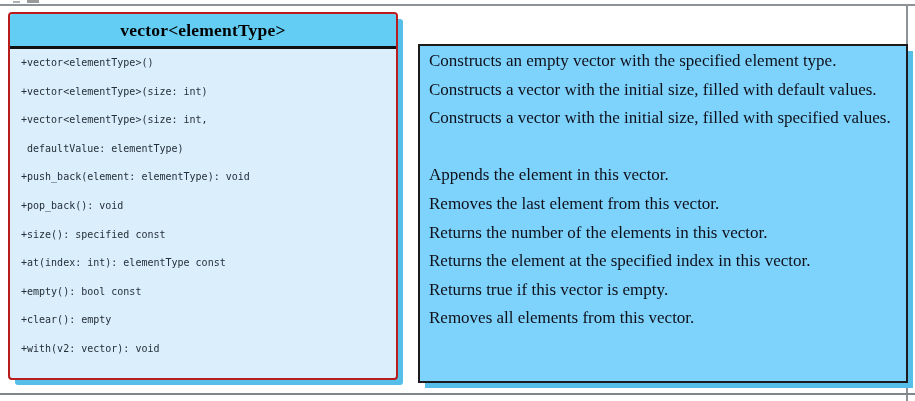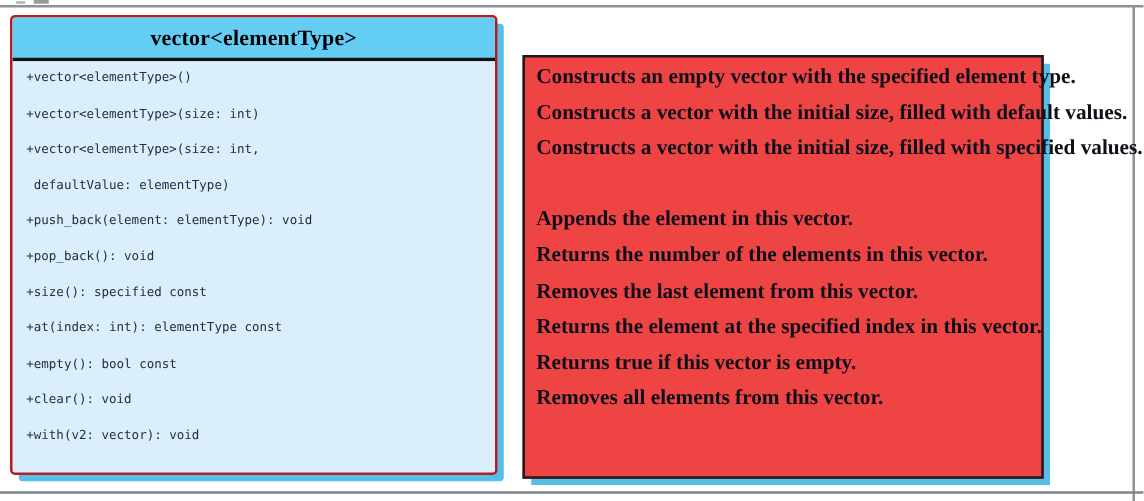--- a/index.html
+++ b/index.html
@@ -53,26 +53,25 @@
     white-space: pre;
     font-family: "DejaVu Sans Mono", monospace;
     font-size: 10px;
     color: #243038;
   }
 
   
   .desc-box {
     position: absolute;
     left: 418px; top: 44px;
-    width: 417px; height: 339px;
-    background: #ef4444;
+    width: 490px; height: 339px;
+    background: #7dd3fc;
     border: 2px solid #1b1b1b;
     box-shadow: 6px 6px 0 -1px #55bfe9;
     box-sizing: border-box;
-    font-weight: bold;
   }
   .descs { position: absolute; left: 9px; top: 1px; right: 2px; }
   .d-row {
     height: 28.6px;
     line-height: 28.6px;
     white-space: nowrap;
     font-family: "Liberation Serif", serif;
     font-size: 17px;
     color: #10101a;
   }
@@ -95,33 +94,33 @@
     <div class="members">
       <div class="m-row">+vector&lt;elementType&gt;()</div>
       <div class="m-row">+vector&lt;elementType&gt;(size: int)</div>
       <div class="m-row">+vector&lt;elementType&gt;(size: int,</div>
       <div class="m-row"> defaultValue: elementType)</div>
       <div class="m-row">+push_back(element: elementType): void</div>
       <div class="m-row">+pop_back(): void</div>
       <div class="m-row">+size(): specified const</div>
       <div class="m-row">+at(index: int): elementType const</div>
       <div class="m-row">+empty(): bool const</div>
-      <div class="m-row">+clear(): void</div>
+      <div class="m-row">+clear(): empty</div>
       <div class="m-row">+with(v2: vector): void</div>
     </div>
   </div>
 
   <div class="desc-box">
     <div class="descs">
       <div class="d-row">Constructs an empty vector with the specified element type.</div>
       <div class="d-row">Constructs a vector with the initial size, filled with default values.</div>
       <div class="d-row">Constructs a vector with the initial size, filled with specified values.</div>
       <div class="d-row"></div>
       <div class="d-row">Appends the element in this vector.</div>
+      <div class="d-row">Removes the last element from this vector.</div>
       <div class="d-row">Returns the number of the elements in this vector.</div>
-      <div class="d-row">Removes the last element from this vector.</div>
       <div class="d-row">Returns the element at the specified index in this vector.</div>
       <div class="d-row">Returns true if this vector is empty.</div>
       <div class="d-row">Removes all elements from this vector.</div>
     </div>
   </div>
 
 </div>
 
 </body></html>

